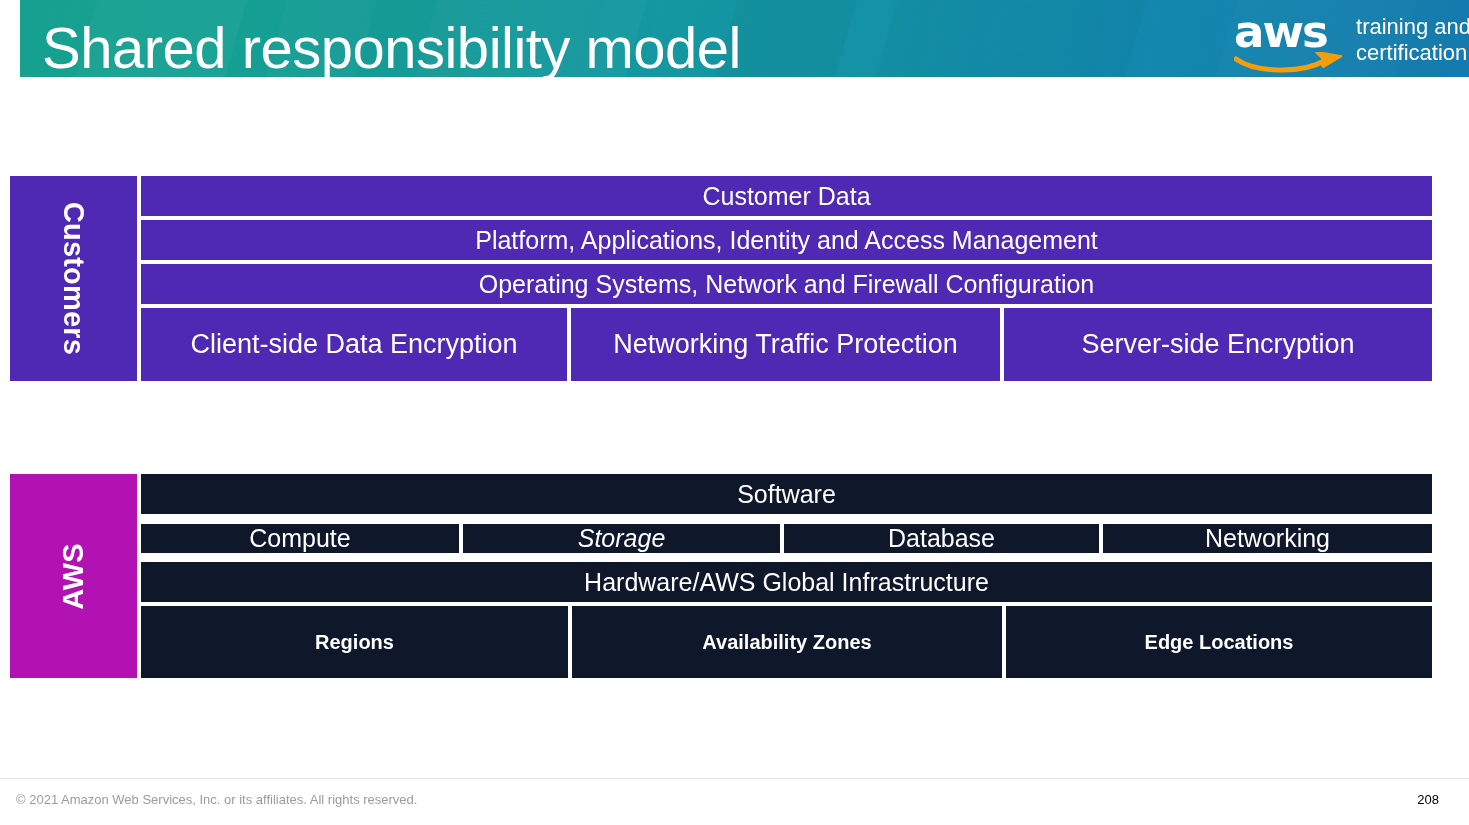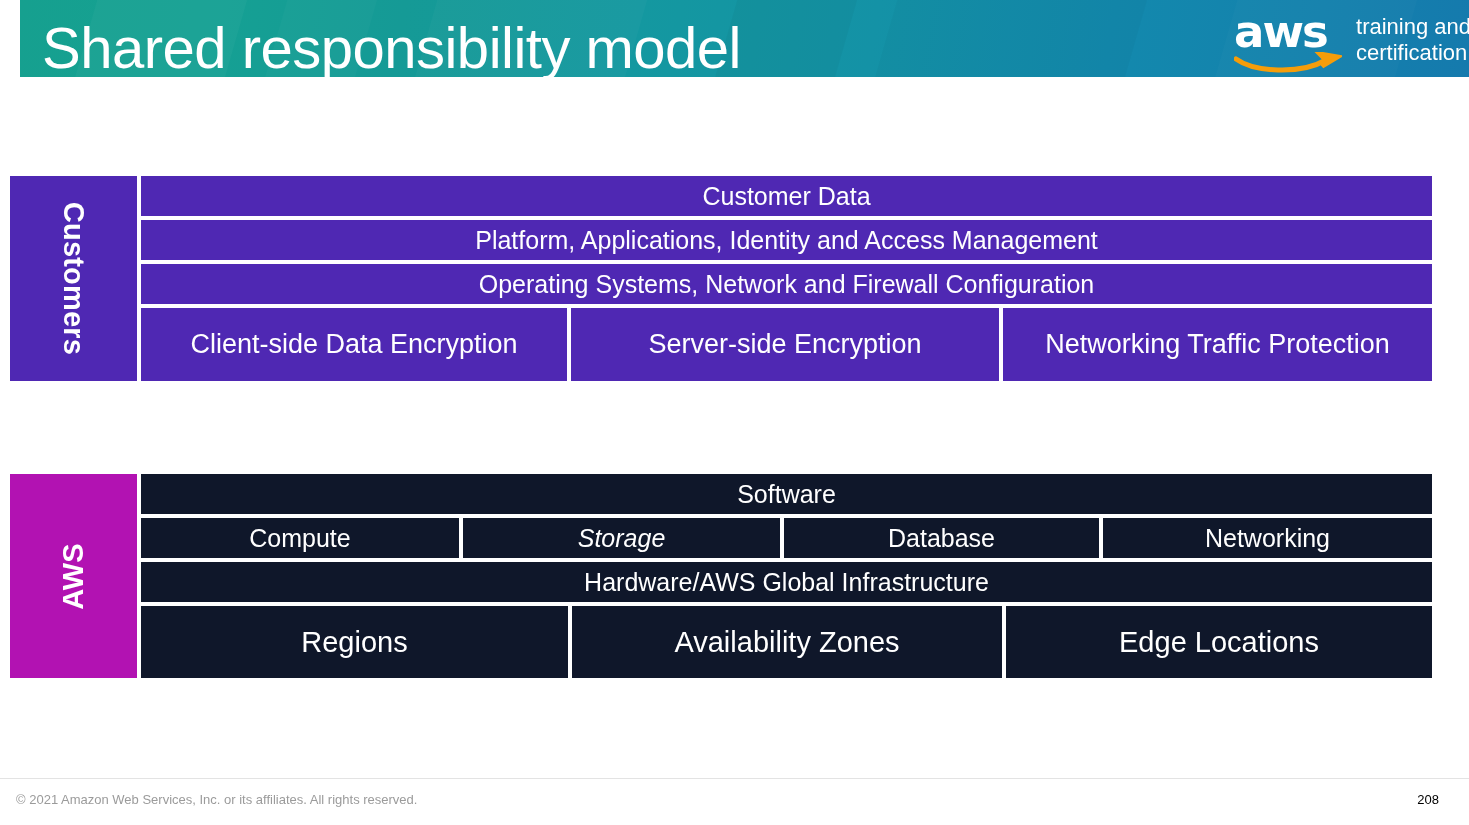--- a/index.html
+++ b/index.html
@@ -180,27 +180,27 @@
   .customers .r4 .cell { font-size: 27px; font-weight: 500; }
 
   
   .customers .full  { width: 100%; }
   .customers .c1    { width: 430px; }
   .customers .c2    { width: 432px; }
   .customers .c3    { width: 433px; }
 
   
   .aws .r1 { height: 44px; }
-  .aws .r2 { height: 44px; }
+  .aws .r2 { height: 44px; align-items: center; }
   .aws .r3 { height: 44px; }
   .aws .r4 { height: 76px; }
   .aws .r1 .cell,
   .aws .r3 .cell { font-size: 25px; font-weight: 400; }
   .aws .r2 .cell { font-size: 25px; font-weight: 400; }
-  .aws .r4 .cell { font-size: 29px; font-weight: 400; }
+  .aws .r4 .cell { font-size: 20px; font-weight: 700; }
 
   .aws .full { width: 100%; }
   .aws .q1 { width: 322px; }
   .aws .q2 { width: 321px; font-style: italic; }
   .aws .q3 { width: 319px; }
   .aws .q4 { width: 333px; }
   .aws .t1 { width: 431px; }
   .aws .t2 { width: 434px; }
   .aws .t3 { width: 430px; }
 
@@ -270,22 +270,22 @@
         <div class="cell full">Customer Data</div>
       </div>
       <div class="trow r2">
         <div class="cell full">Platform, Applications, Identity and Access Management</div>
       </div>
       <div class="trow r3">
         <div class="cell full">Operating Systems, Network and Firewall Configuration</div>
       </div>
       <div class="trow r4">
         <div class="cell c1">Client-side Data Encryption</div>
+        <div class="cell c3">Networking Traffic Protection</div>
         <div class="cell c2">Server-side Encryption</div>
-        <div class="cell c3">Networking Traffic Protection</div>
       </div>
     </div>
   </div>
 
   <div class="resp-table aws">
     <div class="side-label">
       <span>AWS</span>
     </div>
     <div class="rows">
       <div class="trow r1">

